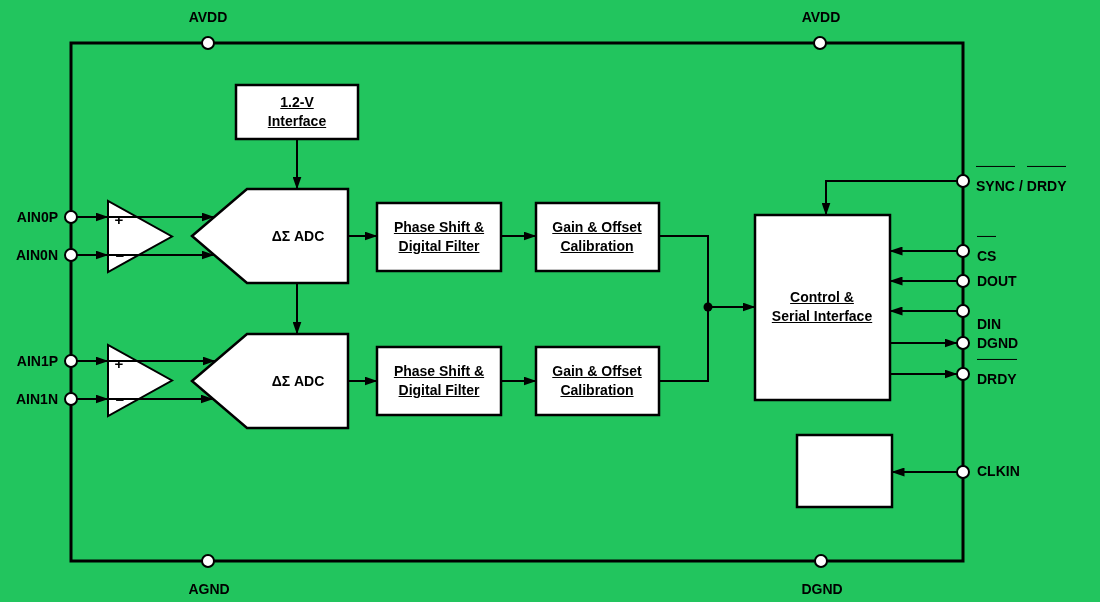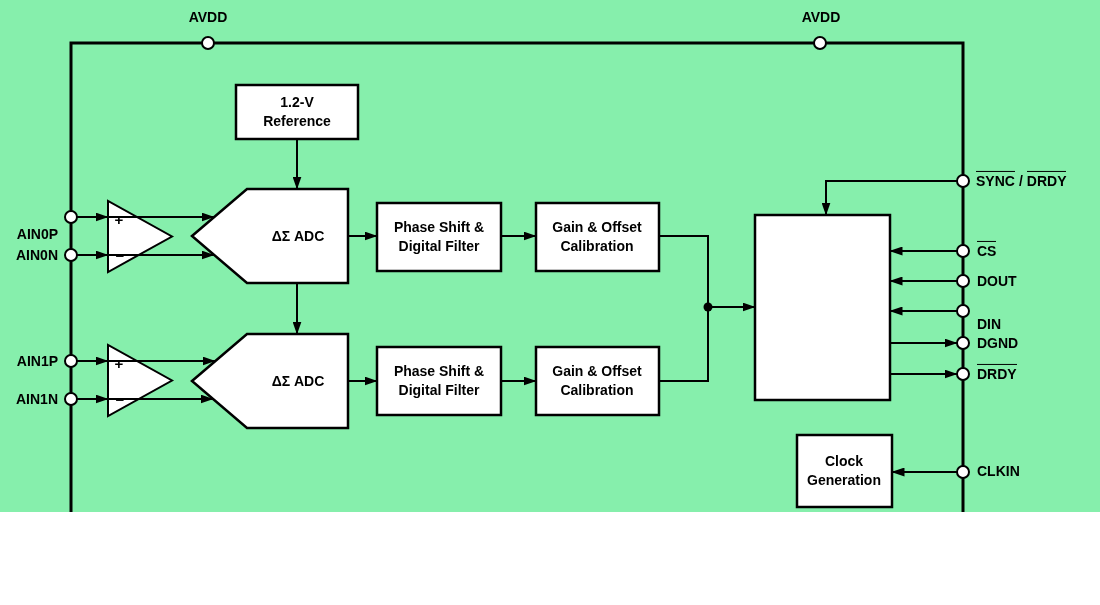--- a/index.html
+++ b/index.html
@@ -1,29 +1,29 @@
 <!DOCTYPE html>
 <html><head>
 <meta charset="utf-8">
 <style>
   html,body{margin:0;padding:0;background:#ffffff;}
   .stage{
-    position:relative;width:1100px;height:512px;background:#86efac;
+    position:relative;width:1100px;height:602px;background:#22c55e;
     font-family:"Liberation Sans",sans-serif;overflow:hidden;
   }
   .stage svg{position:absolute;left:0;top:0;}
   .lbl{
     position:absolute;font:700 14px "Liberation Sans",sans-serif;
     color:#000;white-space:nowrap;
   }
   .ctr{transform:translate(-50%,-50%);text-align:center;}
   .vctr{transform:translateY(-50%);}
   .rt{text-align:right;}
-  .block-lbl{line-height:19px;}
-  .ov{display:inline-block;border-top:1.7px solid #000;padding-top:2px;line-height:1.08;}
+  .block-lbl{line-height:19px;text-decoration:underline;}
+  .ov{display:inline-block;border-top:1.7px solid #000;padding-top:12px;line-height:1.08;}
   .sep{margin:0 4px;}
   .sign{font-size:15px;}
   svg line,svg polyline,svg polygon,svg rect,svg circle,svg path{vector-effect:none;}
 </style>
 </head>
 <body>
 
 <div class="stage">
 
   <svg width="1100" height="605" viewBox="0 0 1100 605">
@@ -93,64 +93,64 @@
     <circle cx="963" cy="343" r="6" fill="#fff" stroke="#000" stroke-width="2"></circle>
     <circle cx="963" cy="374" r="6" fill="#fff" stroke="#000" stroke-width="2"></circle>
     <circle cx="963" cy="472" r="6" fill="#fff" stroke="#000" stroke-width="2"></circle>
   </svg>
 
   <div class="lbl ctr" style="left:208px;top:17px">AVDD</div>
   <div class="lbl ctr" style="left:821px;top:17px">AVDD</div>
   <div class="lbl ctr" style="left:209px;top:589px">AGND</div>
   <div class="lbl ctr" style="left:822px;top:589px">DGND</div>
 
-  <div class="lbl vctr rt" style="right:1042px;top:234px">AIN0P</div>
+  <div class="lbl vctr rt" style="right:1042px;top:217px">AIN0P</div>
   <div class="lbl vctr rt" style="right:1042px;top:255px">AIN0N</div>
   <div class="lbl vctr rt" style="right:1042px;top:361px">AIN1P</div>
   <div class="lbl vctr rt" style="right:1042px;top:399px">AIN1N</div>
 
   <div class="lbl vctr" style="left:976px;top:180px">
     <span class="ov">SYNC</span><span class="sep">/</span><span class="ov">DRDY</span>
   </div>
   <div class="lbl vctr" style="left:977px;top:250px">
     <span class="ov">CS</span>
   </div>
   <div class="lbl vctr" style="left:977px;top:281px">DOUT</div>
   <div class="lbl vctr" style="left:977px;top:324px">DIN</div>
   <div class="lbl vctr" style="left:977px;top:343px">DGND</div>
   <div class="lbl vctr" style="left:977px;top:373px">
     <span class="ov">DRDY</span>
   </div>
   <div class="lbl vctr" style="left:977px;top:471px">CLKIN</div>
 
   <div class="lbl ctr block-lbl" style="left:297px;top:112px">
     <div>1.2-V</div>
-    <div>Reference</div>
+    <div>Interface</div>
   </div>
   <div class="lbl ctr" style="left:298px;top:236px">ΔΣ ADC</div>
   <div class="lbl ctr" style="left:298px;top:381px">ΔΣ ADC</div>
   <div class="lbl ctr block-lbl" style="left:439px;top:237px">
     <div>Phase Shift &amp;</div>
     <div>Digital Filter</div>
   </div>
   <div class="lbl ctr block-lbl" style="left:439px;top:381px">
     <div>Phase Shift &amp;</div>
     <div>Digital Filter</div>
   </div>
   <div class="lbl ctr block-lbl" style="left:597px;top:237px">
     <div>Gain &amp; Offset</div>
     <div>Calibration</div>
   </div>
   <div class="lbl ctr block-lbl" style="left:597px;top:381px">
     <div>Gain &amp; Offset</div>
     <div>Calibration</div>
   </div>
-  <div class="lbl ctr block-lbl" style="left:844px;top:471px">
-    <div>Clock</div>
-    <div>Generation</div>
+  <div class="lbl ctr block-lbl" style="left:822px;top:307px">
+    <div>Control &amp;</div>
+    <div>Serial Interface</div>
   </div>
 
   <div class="lbl ctr sign" style="left:119px;top:219px">+</div>
   <div class="lbl ctr sign" style="left:120px;top:255px">−</div>
   <div class="lbl ctr sign" style="left:119px;top:363px">+</div>
   <div class="lbl ctr sign" style="left:120px;top:399px">−</div>
 
 </div>
 
 </body></html>

